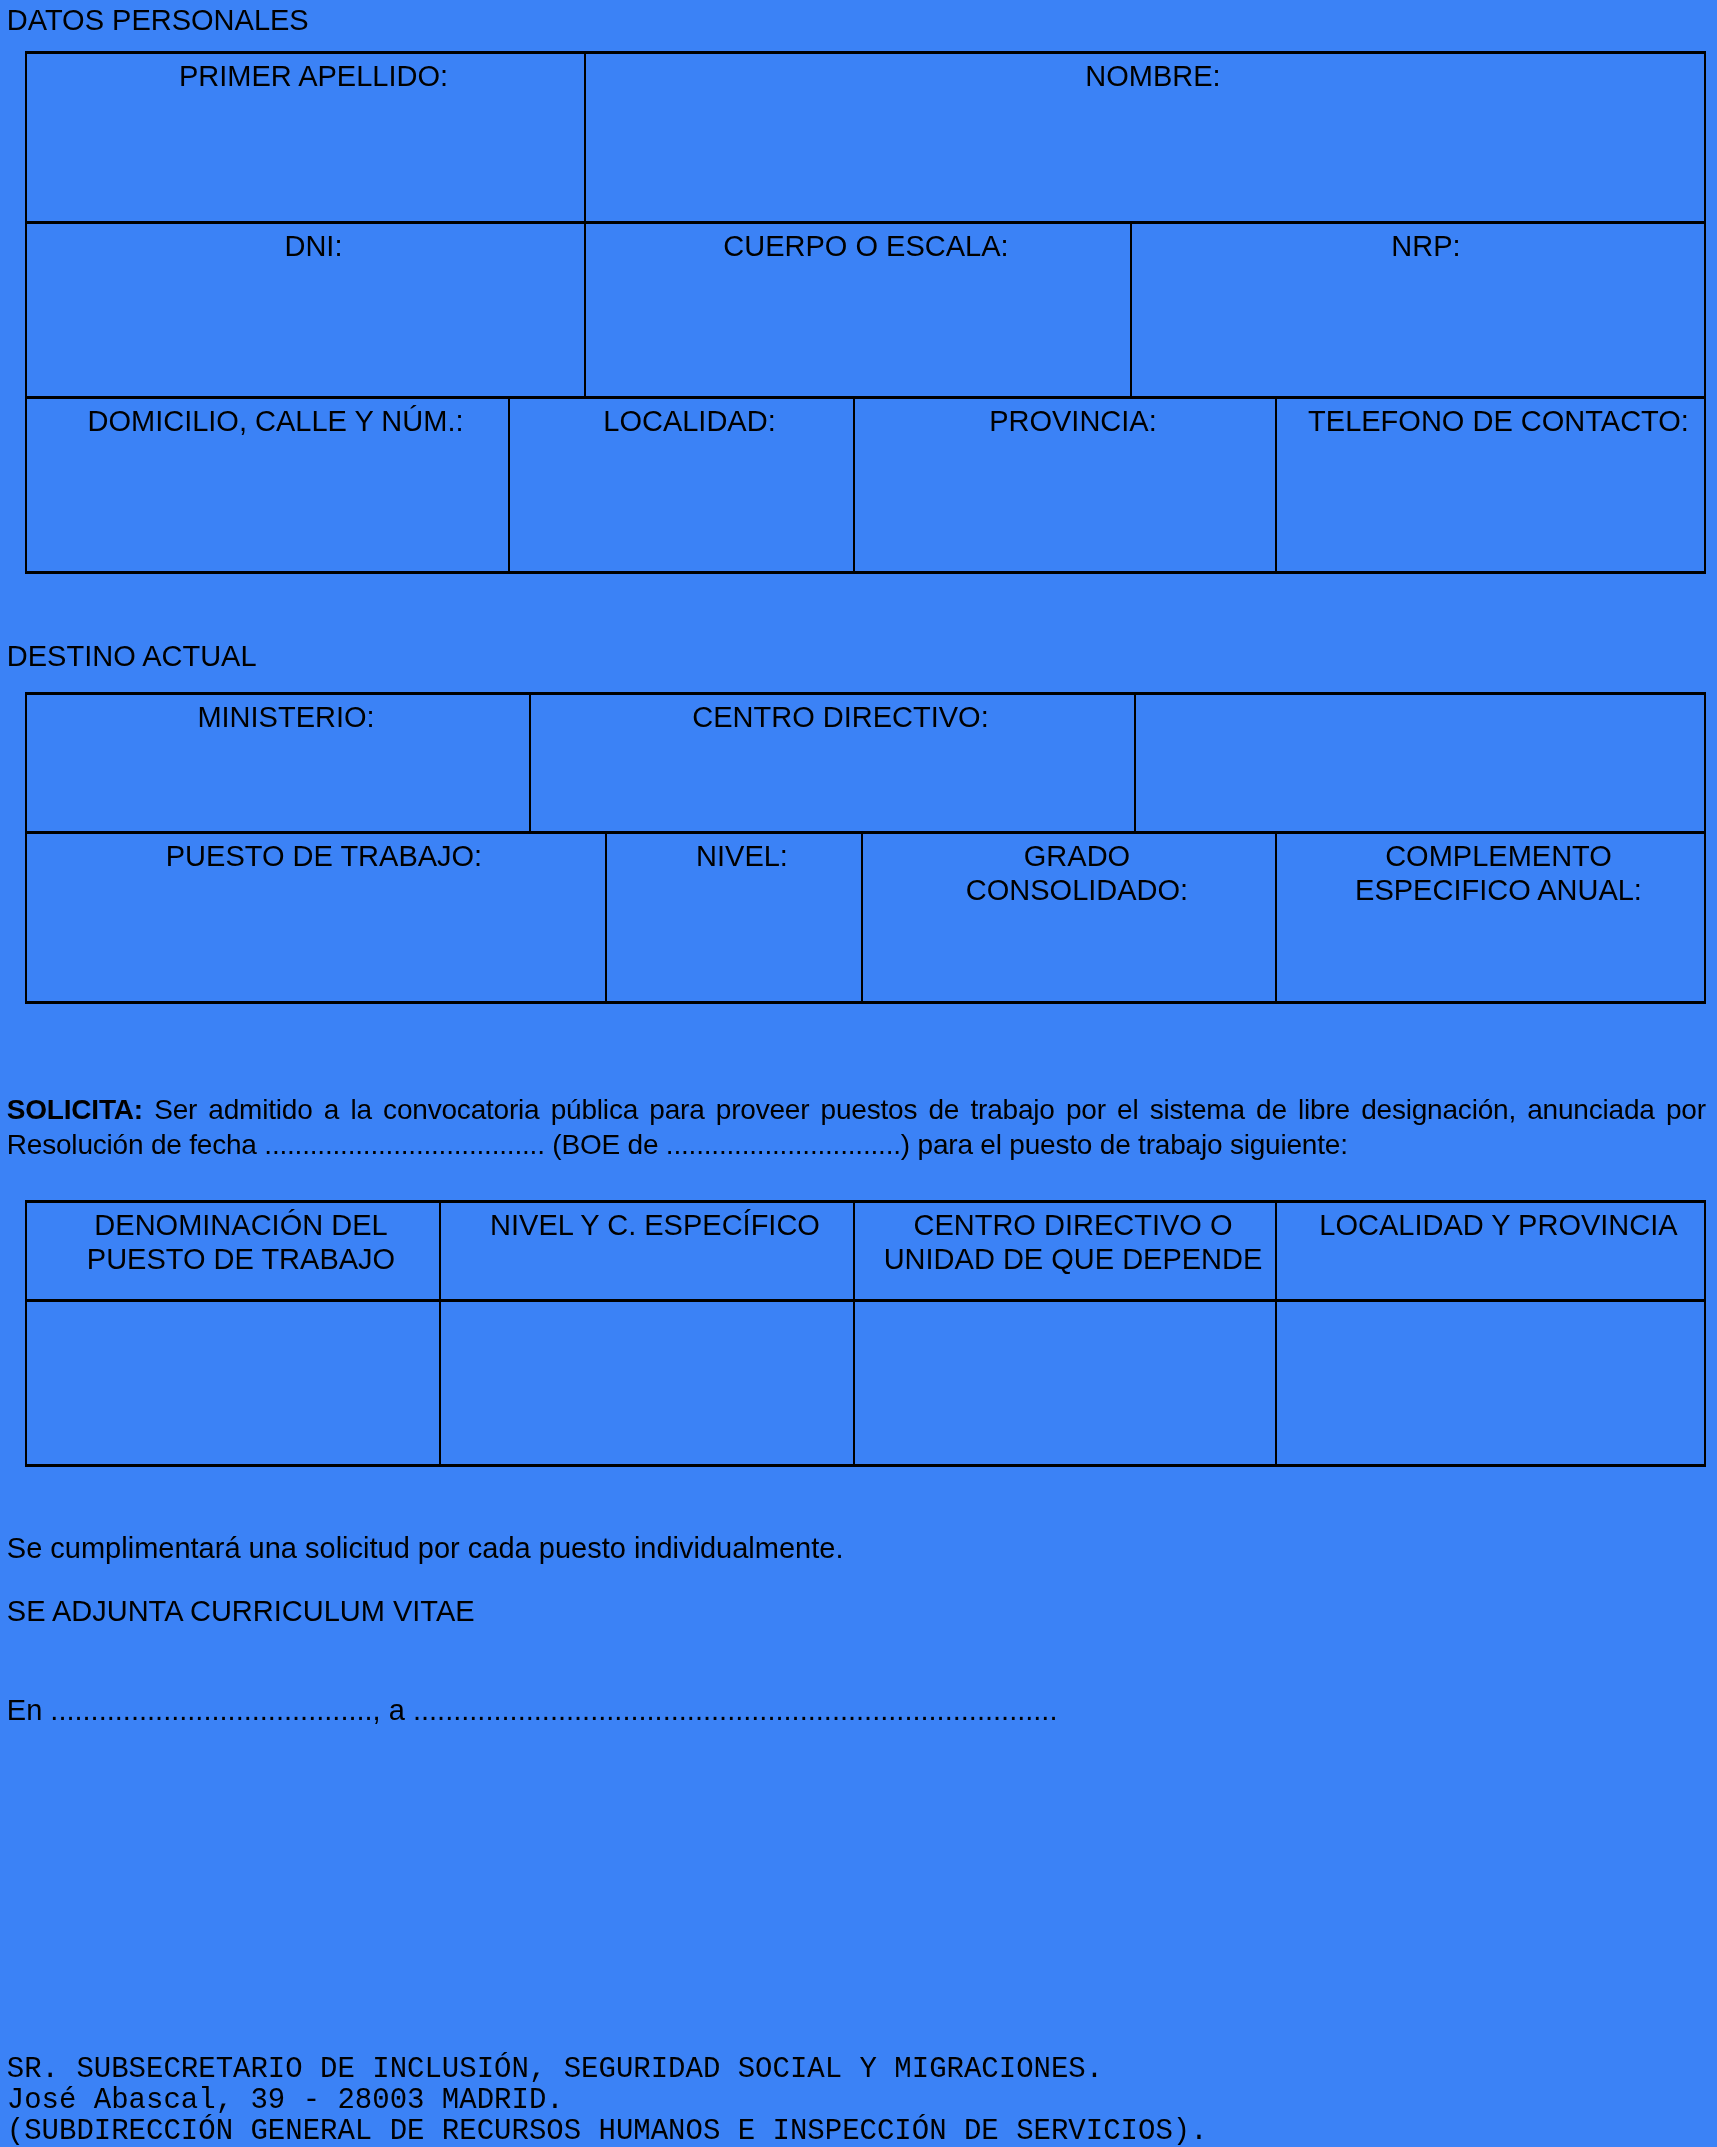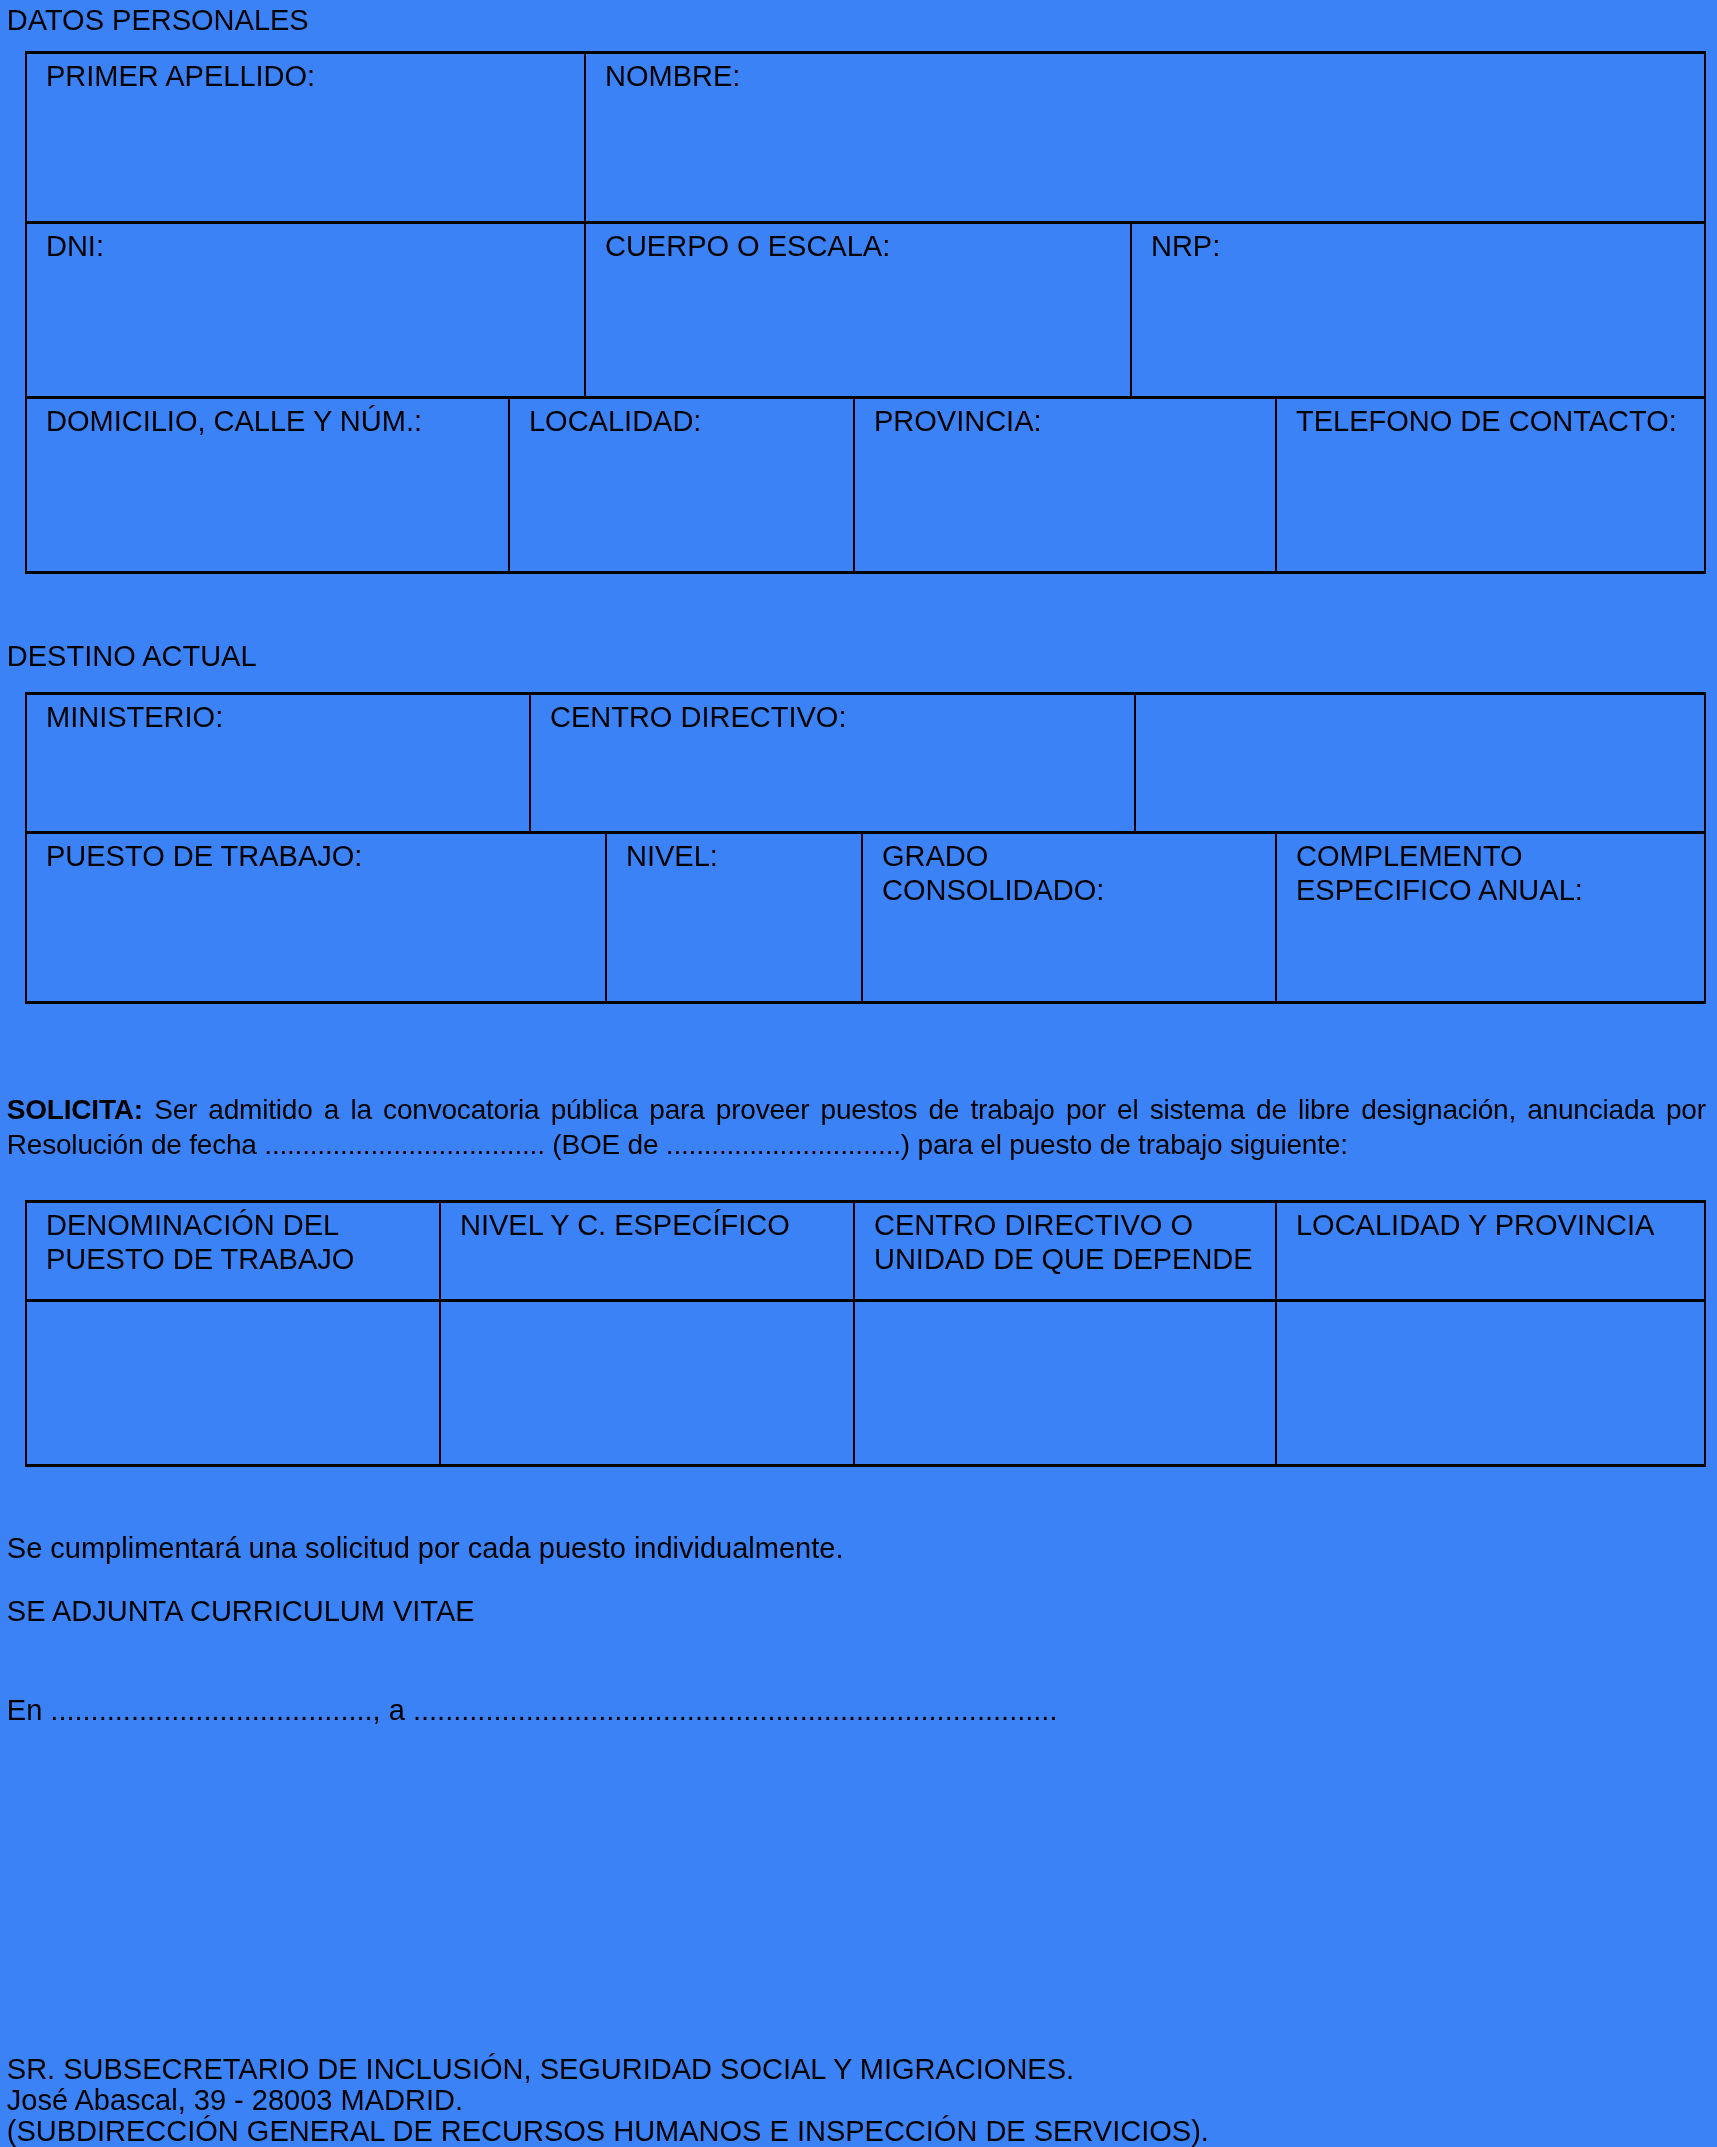--- a/index.html
+++ b/index.html
@@ -21,21 +21,21 @@
   }
   .tbl {
     position: absolute;
     left: 25.4px;
     width: 1681px;
     box-sizing: border-box;
     border: 2.5px solid #000;
     border-top-width: 3.4px;
     border-bottom-width: 3.4px;
   }
-  .trow { display: flex; border-bottom: 3.4px solid #000; align-items: stretch; }
+  .trow { display: flex; border-bottom: 3.4px solid #000; align-items: stretch; text-align: center; }
   .trow.last { border-bottom: none; }
   .tcell {
     box-sizing: border-box;
     border-right: 2.5px solid #000;
     padding: 5.1px 3.4px 0 18.6px;
     overflow: hidden;
   }
   .tcell.last { border-right: none; flex: 1 1 auto; }
   .lbl { font-size: 29px; line-height: 34px; white-space: pre-line; display: inline-block; }
   .h197 { min-height: 167px; }
@@ -59,21 +59,21 @@
     font-size: 29px;
     line-height: 34px;
     white-space: nowrap;
   }
   .footer-block {
     position: absolute;
     left: 6.8px;
     font-size: 29px;
     line-height: 31px;
   }
-  .footer-line { white-space: nowrap; }
+  .footer-line { white-space: nowrap; font-family: Liberation Mono, monospace; }
 </style>
 </head>
 <body>
 
 <div class="page">
 
   <div class="sec-title" style="top:3.4px">DATOS PERSONALES</div>
 
   <div class="tbl" style="top:51px">
     <div class="trow h197">

